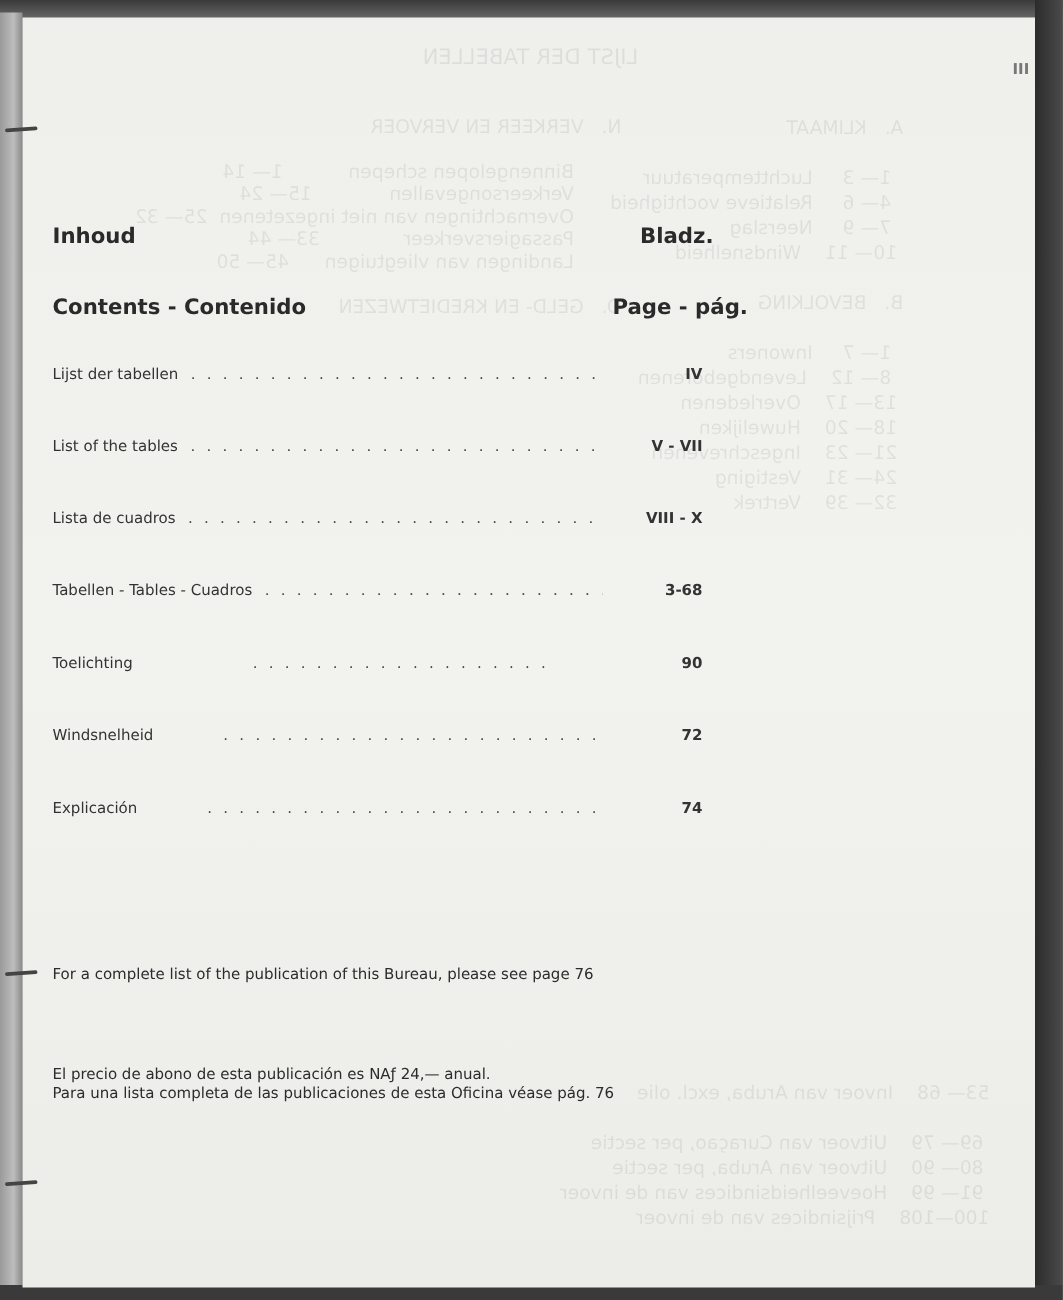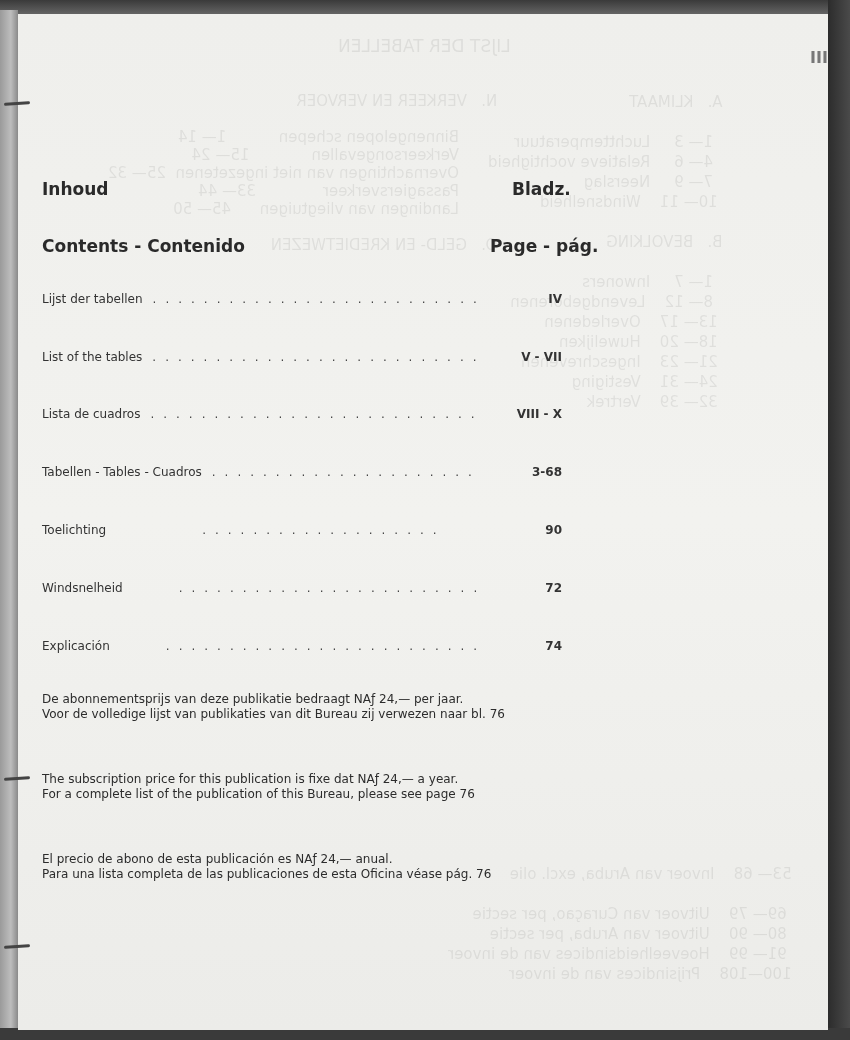--- a/index.html
+++ b/index.html
@@ -28,21 +28,21 @@
     .page {
       position: absolute; left: 18px; top: 14px; width: 810px; height: 1016px;
       background: linear-gradient(180deg, #efefec 0%, #f2f2ef 50%, #ecece9 100%);
     }
     .staple {
       position: absolute; left: 4px; width: 26px; height: 3px;
       background: #444; border-radius: 2px; transform: rotate(-4deg);
     }
     .page-number {
       position: absolute; left: 810px; top: 47px;
-      font-size: 16px; font-weight: bold; color: #777; letter-spacing: 0;
+      font-size: 12px; font-weight: bold; color: #777; letter-spacing: 0;
     }
     
     .bleed {
       position: absolute; color: #000; opacity: 0.07;
       transform: scaleX(-1);
       font-family: "DejaVu Sans", sans-serif;
       white-space: pre; line-height: 1.25;
     }
     .heading {
       position: absolute; font-weight: bold; font-size: 17px; color: #2a2a2a; text-align: right;
@@ -144,26 +144,21 @@
     <span class="label" style="padding-right:56px;">Windsnelheid</span>
     <span class="leader">...........................................</span>
     <span class="pg">72</span>
   </div>
   <div class="toc-row" style="left:24px; top:625px;">
     <span class="label" style="padding-right:56px;">Explicación</span>
     <span class="leader">...........................................</span>
     <span class="pg">74</span>
   </div>
 
-  <div class="note" style="left:24px; top:678px;">
-    <div>De abonnementsprijs van deze publikatie bedraagt NAƒ 24,— per jaar.</div>
-    <div>Voor de volledige lijst van publikaties van dit Bureau zij verwezen naar bl. 76</div>
-  </div>
   <div class="note" style="left:24px; top:758px;">
-    <div>The subscription price for this publication is fixe dat NAƒ 24,— a year.</div>
     <div>For a complete list of the publication of this Bureau, please see page 76</div>
   </div>
   <div class="note" style="left:24px; top:838px;">
     <div>El precio de abono de esta publicación es NAƒ 24,— anual.</div>
     <div>Para una lista completa de las publicaciones de esta Oficina véase pág. 76</div>
   </div>
 </div>
 
 <div class="staple" style="top:102px;"></div>
 <div class="staple" style="top:777px;"></div>

